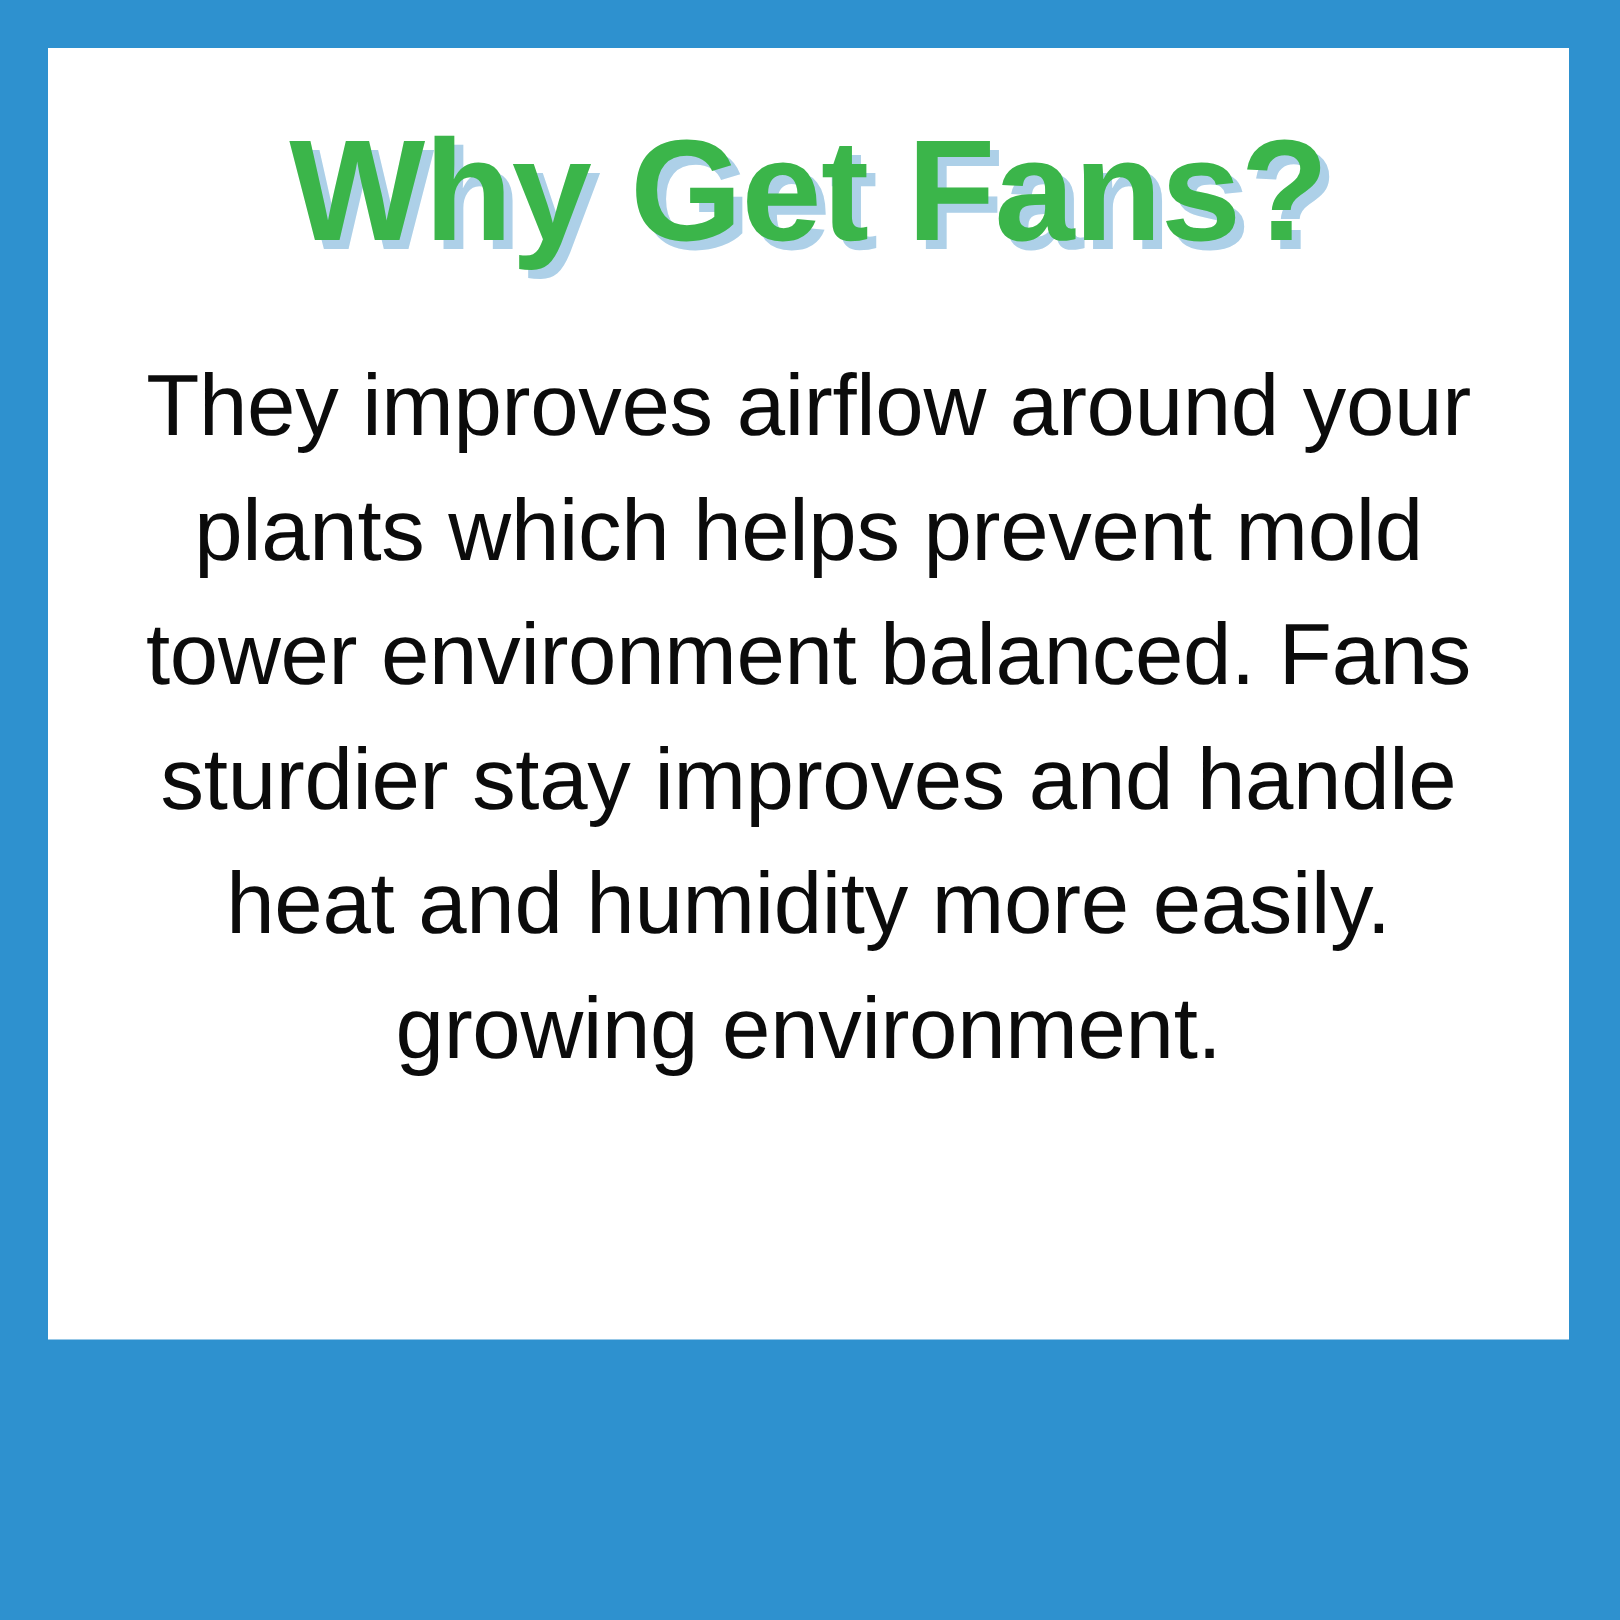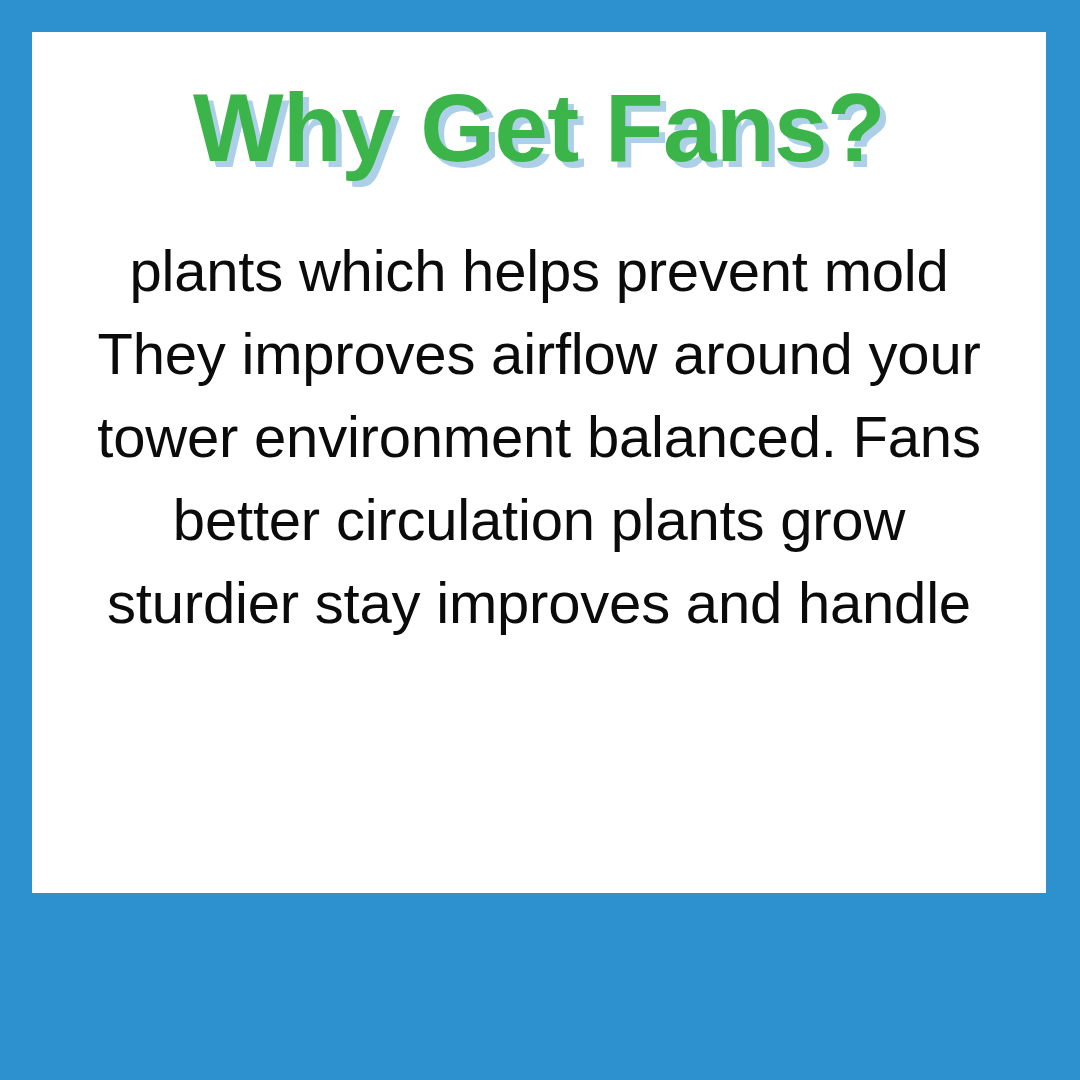--- a/index.html
+++ b/index.html
@@ -78,21 +78,22 @@
 
 <div id="poster">
 
   <div id="frame"></div>
 
   <div id="card">
 
     <h1 id="title">Why Get Fans?</h1>
 
     <div id="body-copy">
+      <span class="line">They improves airflow around your</span>
       <span class="line">plants which helps prevent mold</span>
-      <span class="line">They improves airflow around your</span>
       <span class="line">tower environment balanced. Fans</span>
-      <span class="line">better circulation plants grow</span>
       <span class="line">sturdier stay improves and handle</span>
+      <span class="line">heat and humidity more easily.</span>
+      <span class="line">growing environment.</span>
     </div>
 
   </div>
 </div>
 
 </body></html>

